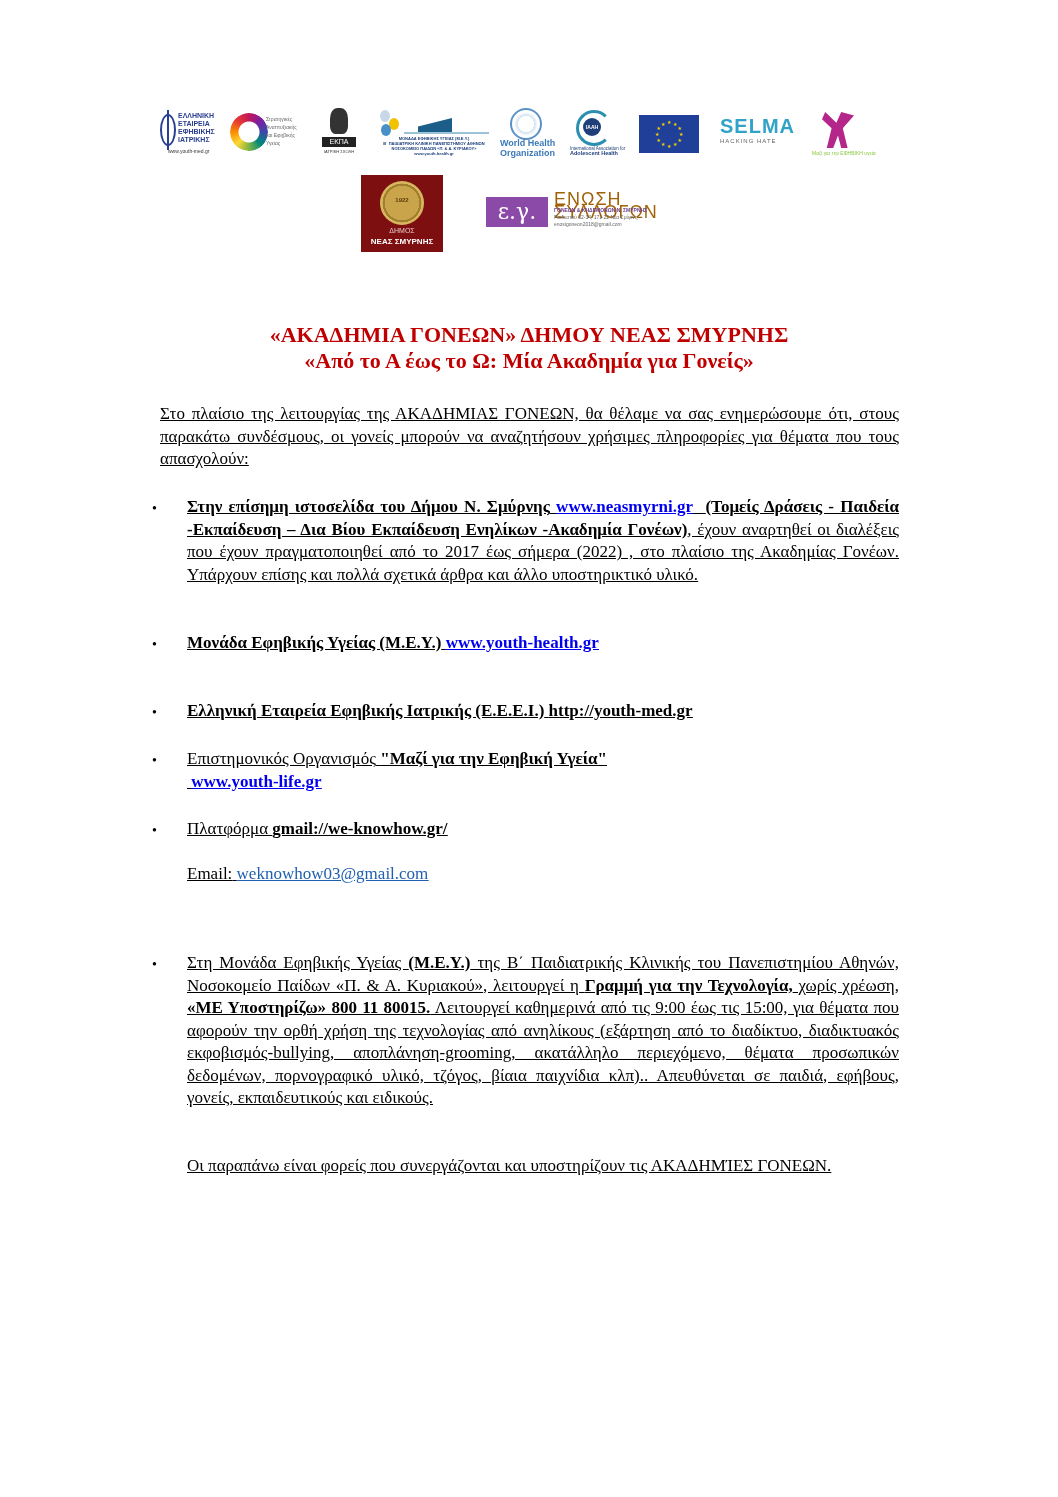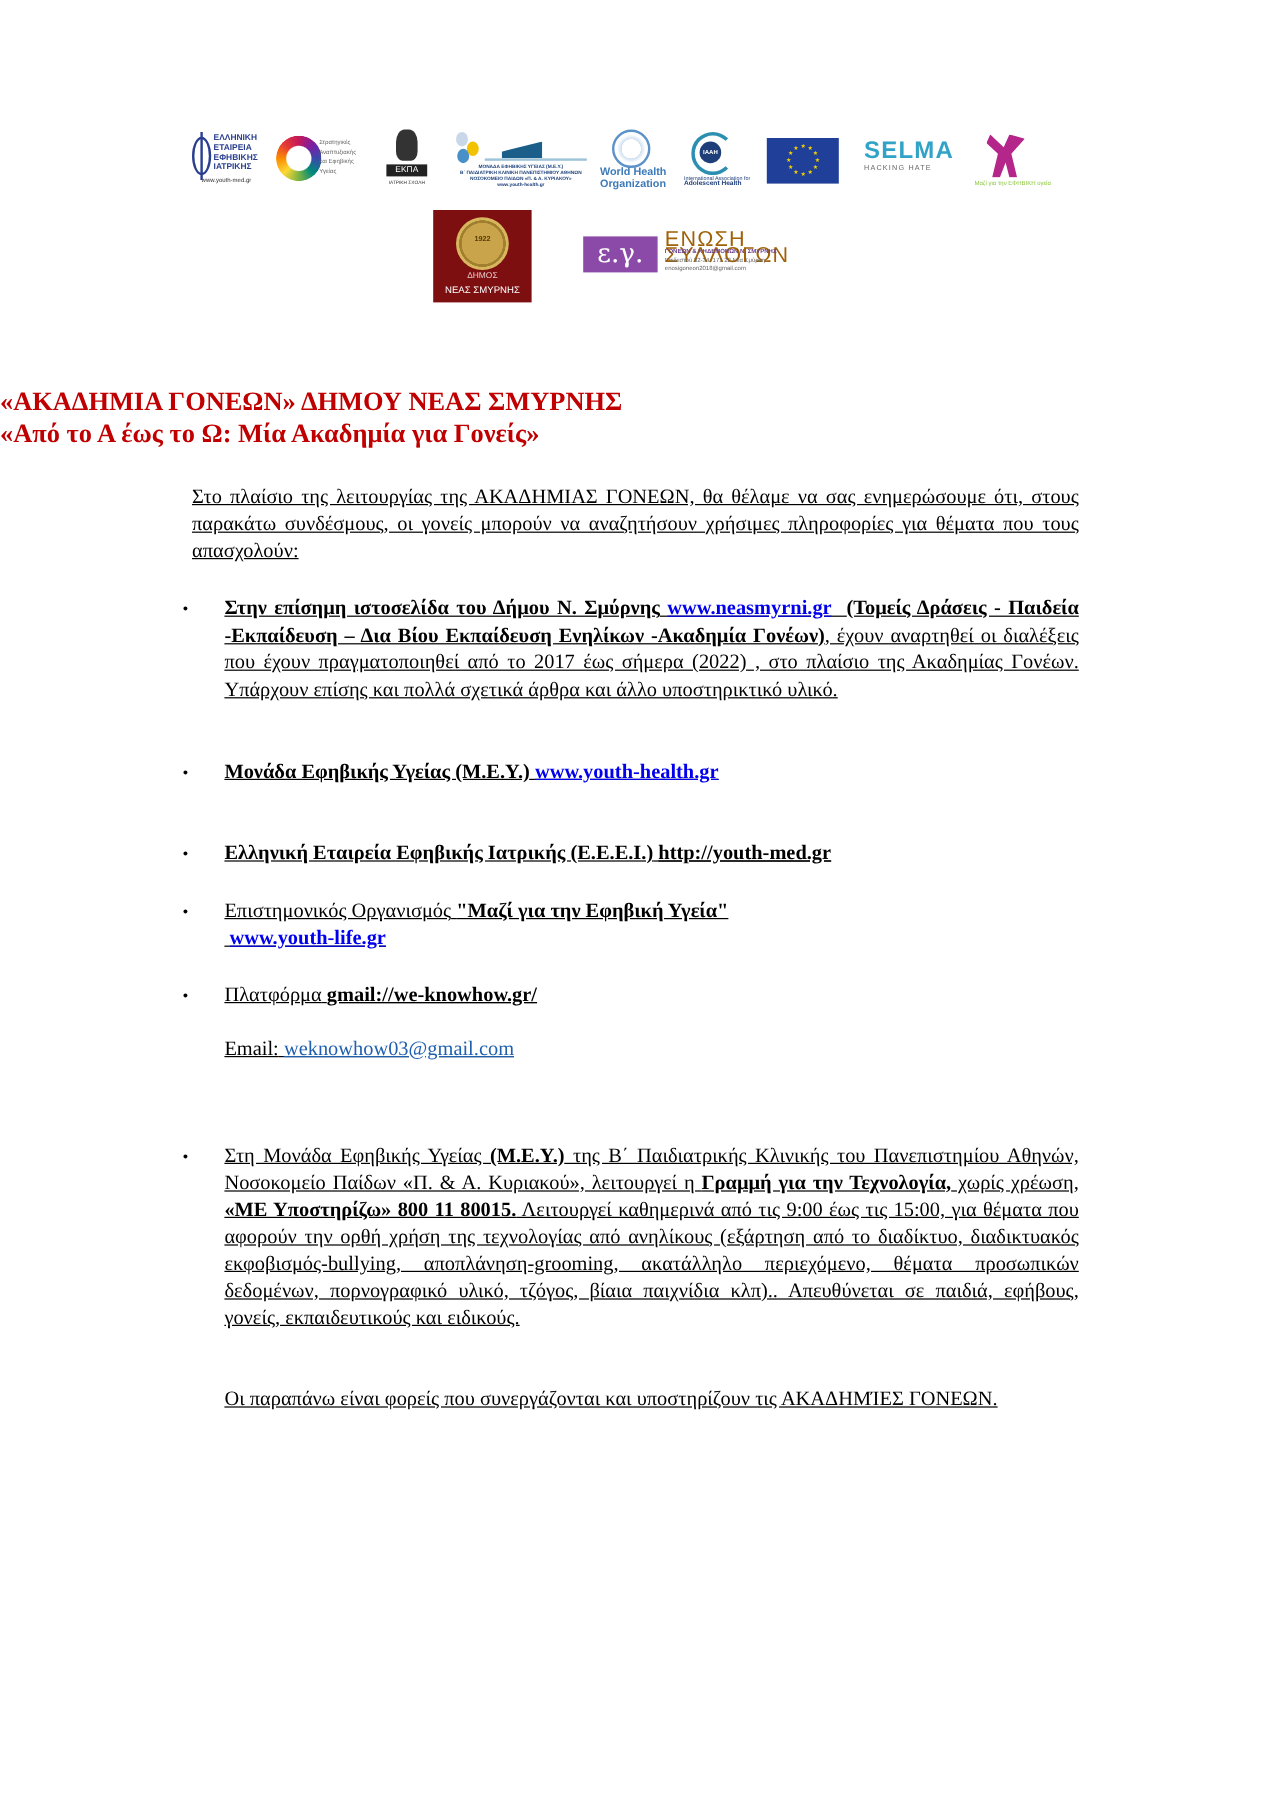--- a/index.html
+++ b/index.html
@@ -52,30 +52,30 @@
   .selma .s { font-size:6px; color:#666; letter-spacing:1px; margin-top:2px; }
 
   .efiv { left: 812px; top: 112px; width: 86px; height: 50px; }
   .efiv .fig { position:absolute; left:10px; top:0; width:32px; height:36px; background:#b5268a; clip-path: polygon(10% 0,45% 30%,60% 0,100% 10%,65% 45%,80% 100%,60% 100%,50% 65%,35% 100%,15% 100%,30% 45%,0 20%); }
   .efiv .txt { position:absolute; left:0; top:38px; width:90px; font-size:5px; color:#8cc63f; }
 
   .dimos { left: 361px; top: 175px; width: 82px; height: 77px; background:#7d0f10; }
   .dimos .seal { position:absolute; left:19px; top:6px; width:44px; height:44px; border-radius:50%; background: radial-gradient(circle,#c9a44a 0 55%, #a0802f 56% 62%, #d8b65e 63%); }
   .dimos .seal span { position:absolute; left:0; top:16px; width:44px; text-align:center; font-size:6px; font-weight:bold; color:#5a3b0c; font-family:"Liberation Sans", sans-serif; }
   .dimos .l1 { position:absolute; left:0; top:52px; width:82px; text-align:center; font-size:7px; color:#e8c9c9; font-family:"Liberation Sans", sans-serif; }
-  .dimos .l2 { position:absolute; left:0; top:62px; width:82px; text-align:center; font-size:8px; font-weight:normal; color:#fff; font-family:"Liberation Sans", sans-serif; }
+  .dimos .l2 { position:absolute; left:0; top:62px; width:82px; text-align:center; font-size:8px; font-weight:bold; color:#fff; font-family:"Liberation Sans", sans-serif; }
 
   .enosi { left: 486px; top: 193px; width: 200px; height: 40px; }
   .enosi .box { position:absolute; left:0; top:4px; width:62px; height:30px; background:#8b4aa8; color:#fff; font-size:22px; line-height:30px; text-align:center; font-family:"DejaVu Serif", serif; }
   .enosi .t1 { position:absolute; left:68px; top:0; font-size:18px; line-height:13px; color:#a16207; letter-spacing:1px; }
   .enosi .t2 { position:absolute; left:68px; top:14px; font-size:5px; font-weight:bold; color:#6a3d8a; }
   .enosi .t3 { position:absolute; left:68px; top:21px; font-size:5px; color:#666; line-height:7px; }
 
   
-  .title { position:absolute; left:0; width:1058px; text-align:left; color:#c00000; font-weight:bold; font-size:22px; line-height:26px; }
+  .title { position:absolute; left:0; width:1058px; text-align:center; color:#c00000; font-weight:bold; font-size:22px; line-height:26px; }
   .title.t1 { top: 322px; }
   .title.t2 { top: 348px; }
 
   
   .para { position:absolute; left:187px; width:712px; font-size:17px; line-height:22.5px; text-align:justify;text-decoration:underline; }
   .intro { top: 403px; left:160px; width:739px; }
   .bullet { position:absolute; left:152px; font-size:14px; }
   a.link { color:#0000ee; font-weight:bold; text-decoration: underline; }
   a.link.light { color:#000000; }
   a.mail { color:#1f5fb0; text-decoration: underline; }

